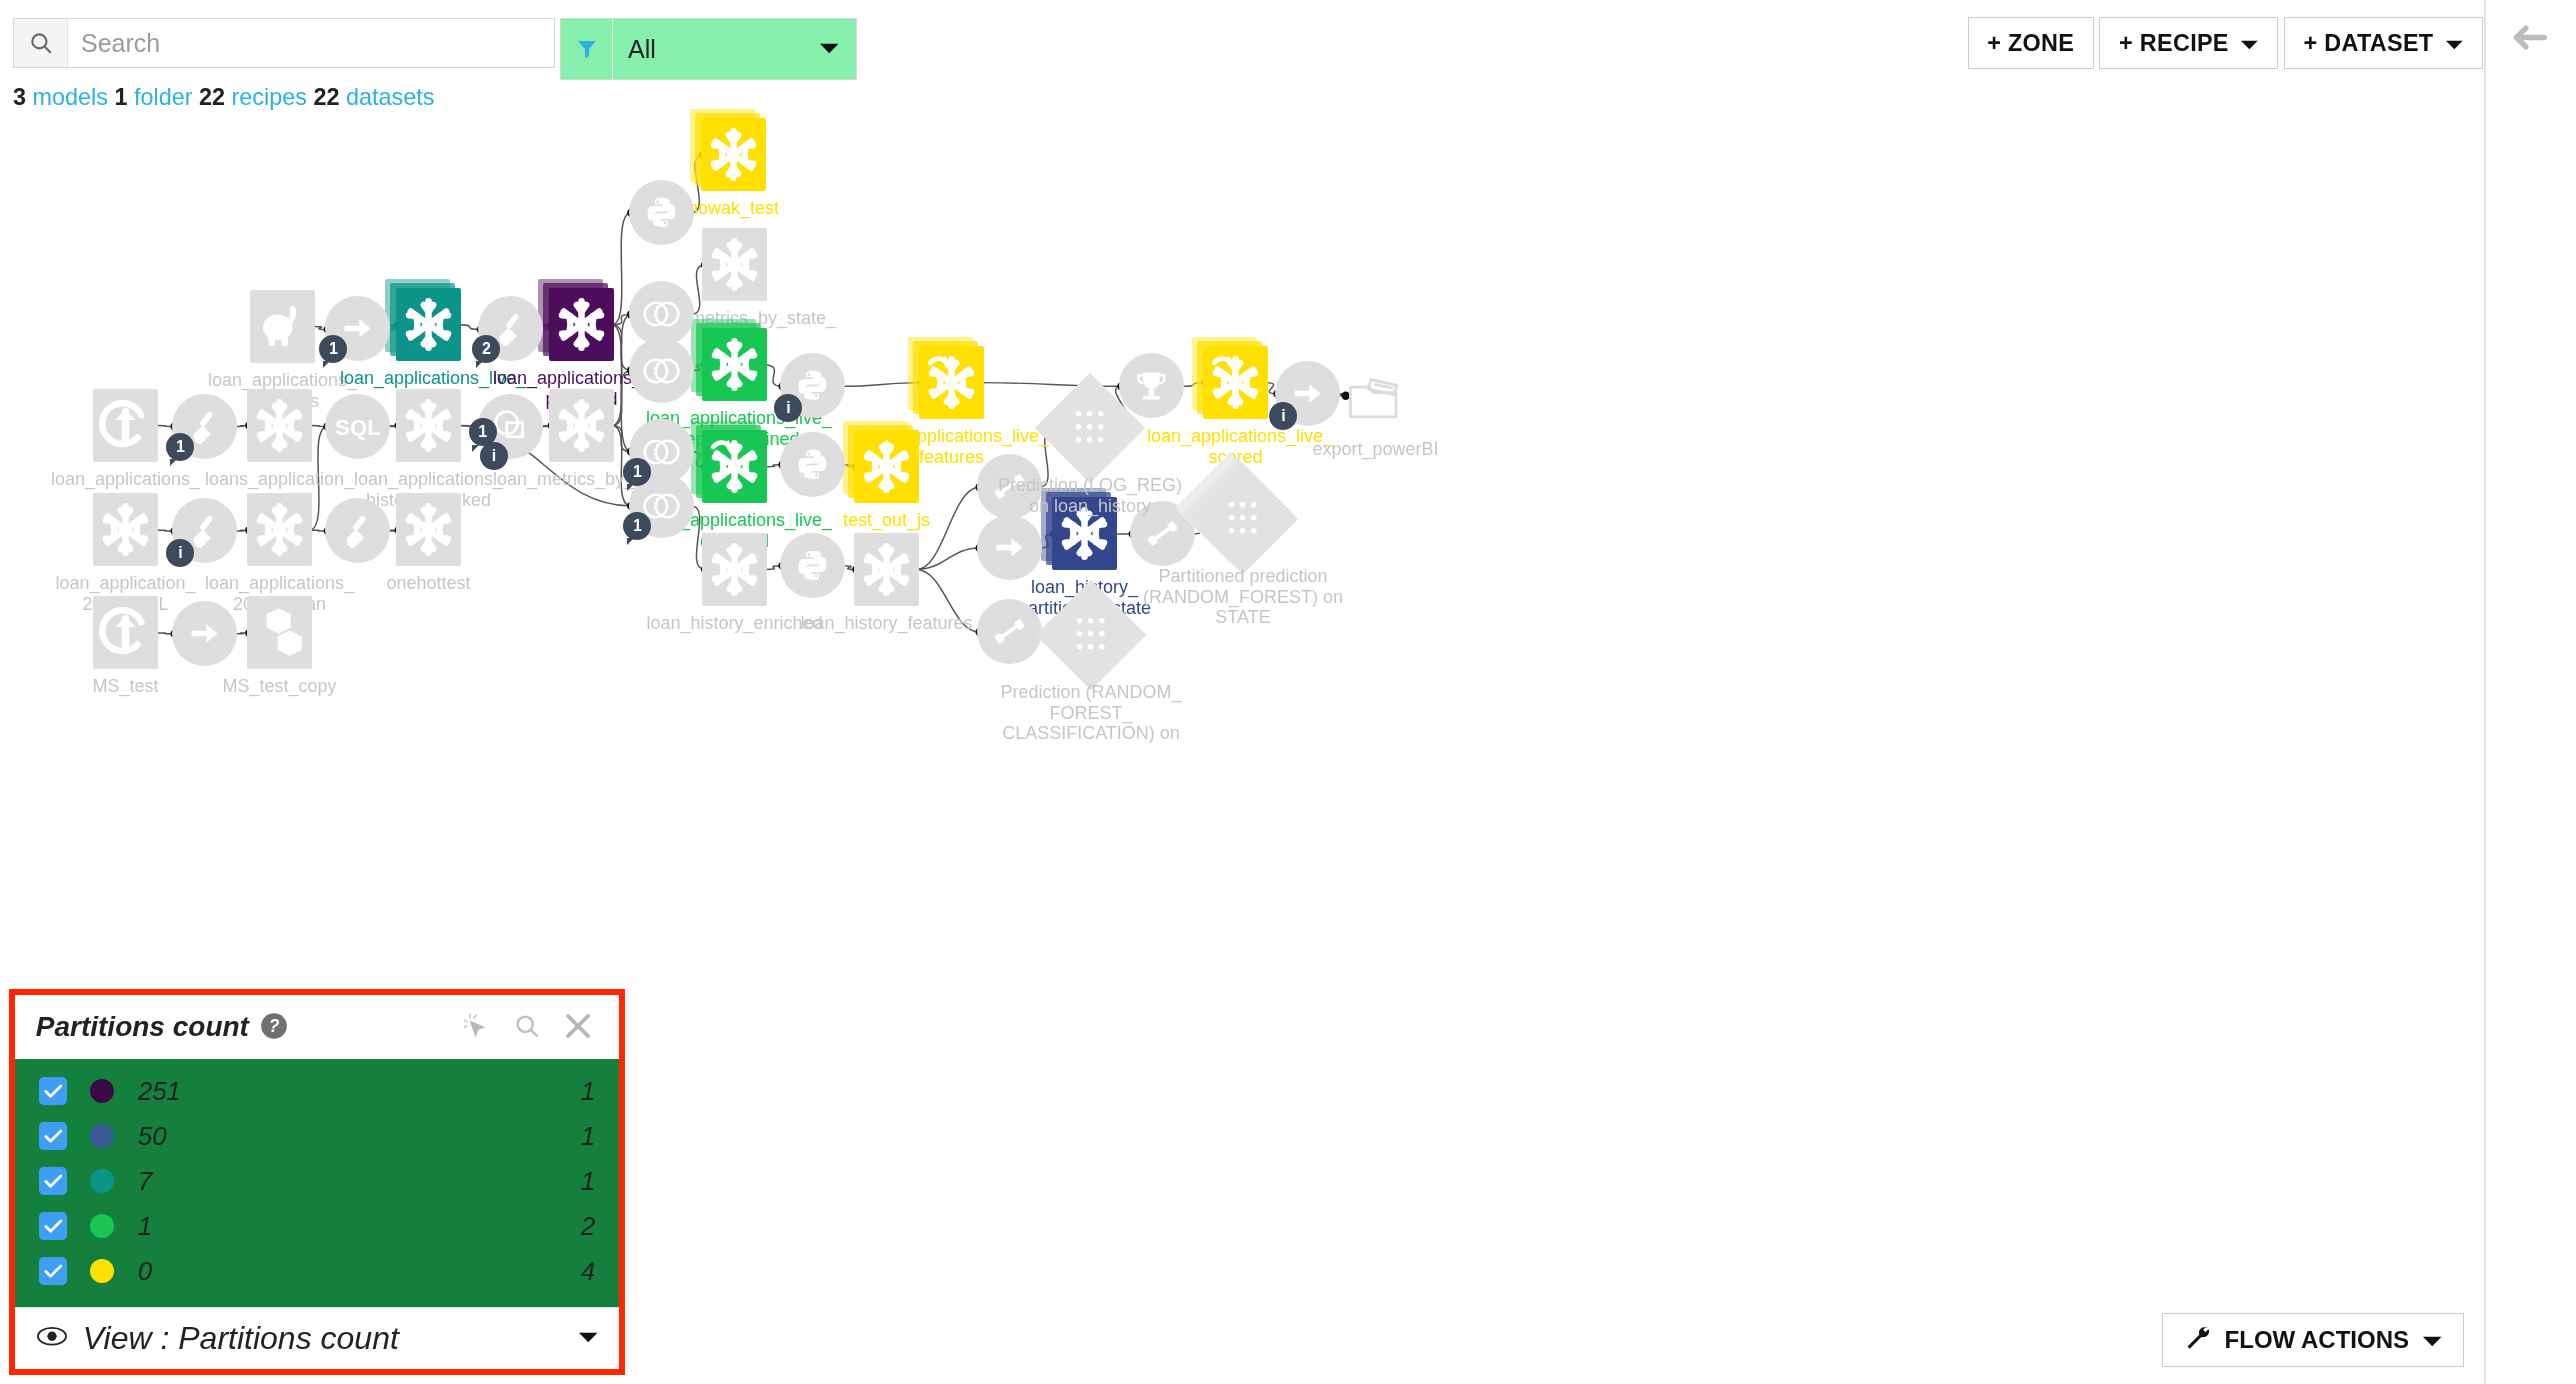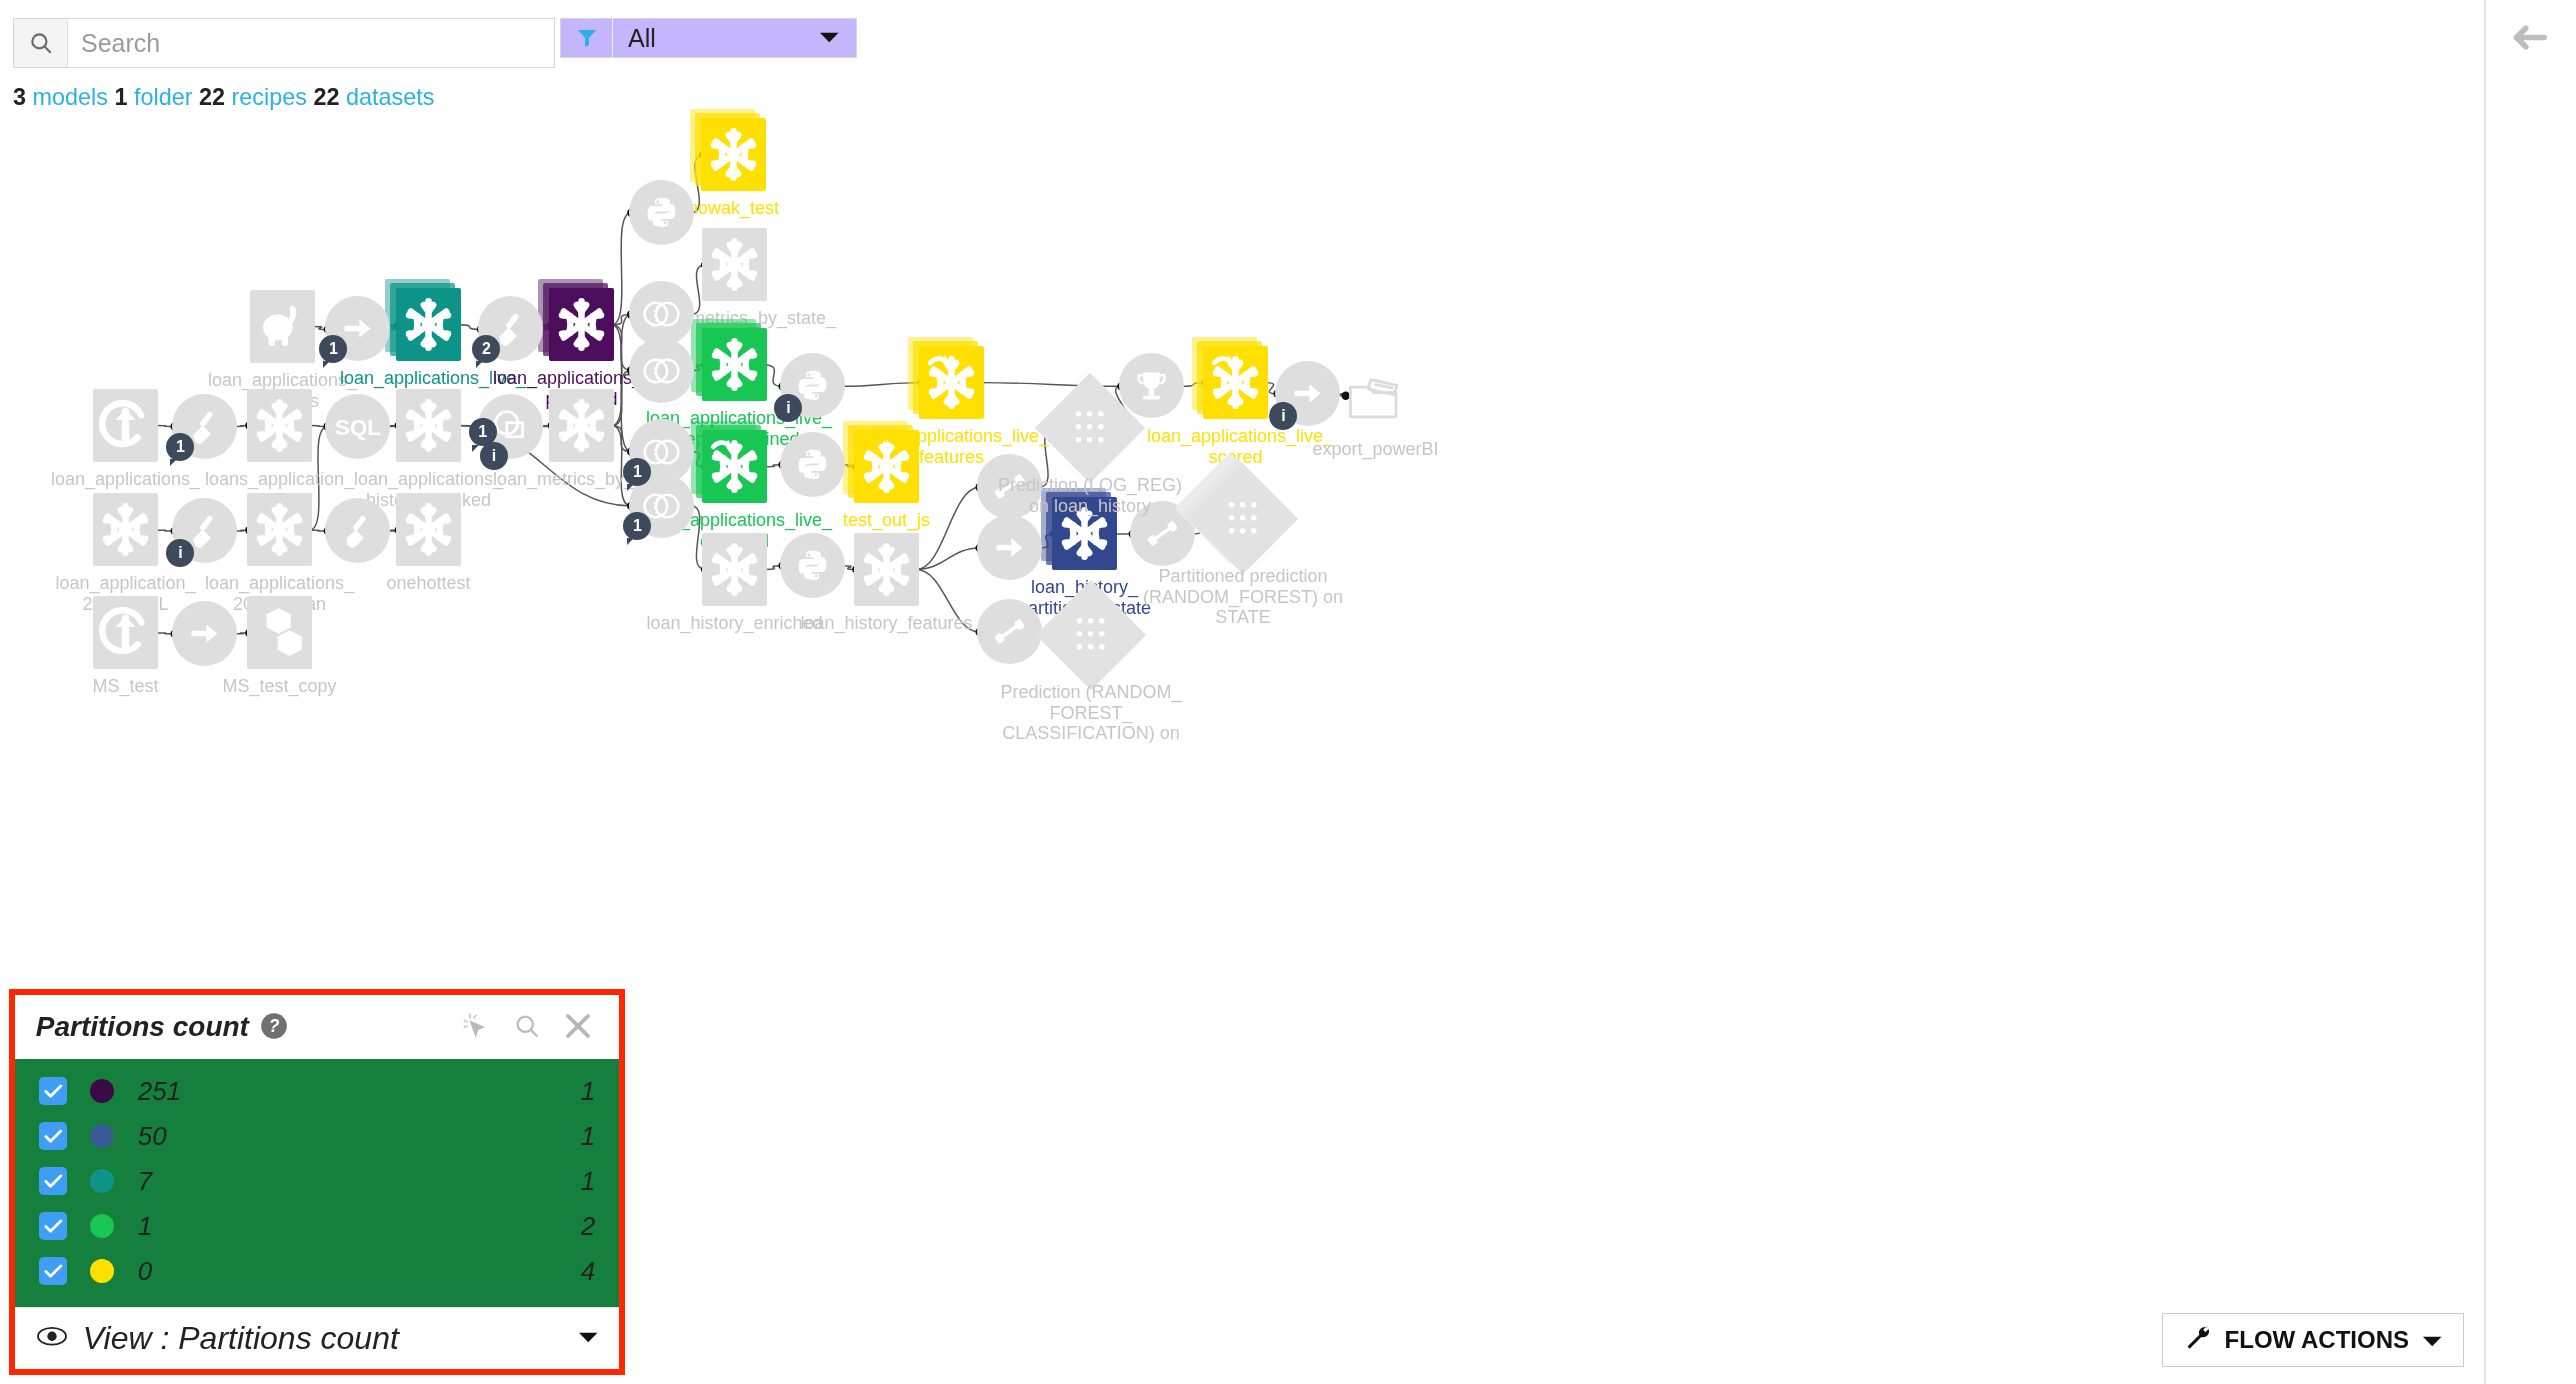--- a/index.html
+++ b/index.html
@@ -20,22 +20,22 @@
     width:54px; height:100%; background:#f4f4f4; border-right:0.9px solid #e2e2e2;
     display:flex; align-items:center; justify-content:center;
   }
   .search-input {
     flex:1; border:0; outline:none; font-size:25px; color:#222;
     padding:0 13px; font-family:"Liberation Sans", sans-serif; background:#fff;
   }
   .search-input::placeholder { color:#9b9b9b; }
 
   .filter-wrap {
-    position:absolute; left:560px; top:18px; width:297px; height:40px;
-    display:flex; align-items:center; border:0.9px solid #d6d6d6; background:#c4b5fd;
+    position:absolute; left:560px; top:18px; width:297px; height:62px;
+    display:flex; align-items:center; border:0.9px solid #d6d6d6; background:#86efac;
   }
   .filter-icon-box { width:52px; display:flex; align-items:center; justify-content:center;
       border-right:0.9px solid #eee; height:100%; }
   .filter-label { flex:1; font-size:25px; color:#222; padding-left:15px; }
   .filter-caret { margin-right:17px; }
 
   .counts { position:absolute; left:13px; top:84px; font-size:23.4px; white-space:nowrap; }
   .counts b { color:#222; font-weight:700; }
   .counts a { color:#2ab1e8; text-decoration:none; }
 
@@ -151,20 +151,39 @@
       <b>3</b>
       <a href="#">models</a>
       <b>1</b>
       <a href="#">folder</a>
       <b>22</b>
       <a href="#">recipes</a>
       <b>22</b>
       <a href="#">datasets</a>
     </div>
 
+    <div class="topright">
+      <div class="tbtn">
+        <span>+ ZONE</span>
+      </div>
+      <div class="tbtn">
+        <span>+ RECIPE</span>
+        <span>
+          <svg width="18.7" height="11.2" viewBox="0 0 20 12">
+              <path d="M1 2l9 9 9-9z" fill="#111"></path>
+            </svg></span>
+      </div>
+      <div class="tbtn">
+        <span>+ DATASET</span>
+        <span>
+          <svg width="18.7" height="11.2" viewBox="0 0 20 12">
+              <path d="M1 2l9 9 9-9z" fill="#111"></path>
+            </svg></span>
+      </div>
+    </div>
 
     <div class="collapse-btn">
       <span>
         <svg width="41" height="37" viewBox="0 0 44 40" fill="none" stroke="#bdbdbd" stroke-width="6" stroke-linecap="round" stroke-linejoin="round">
           <path d="M38 20H8"></path>
             <path d="M18 10L8 20l10 10"></path>
         </svg>
       </span>
     </div>
   </div>

